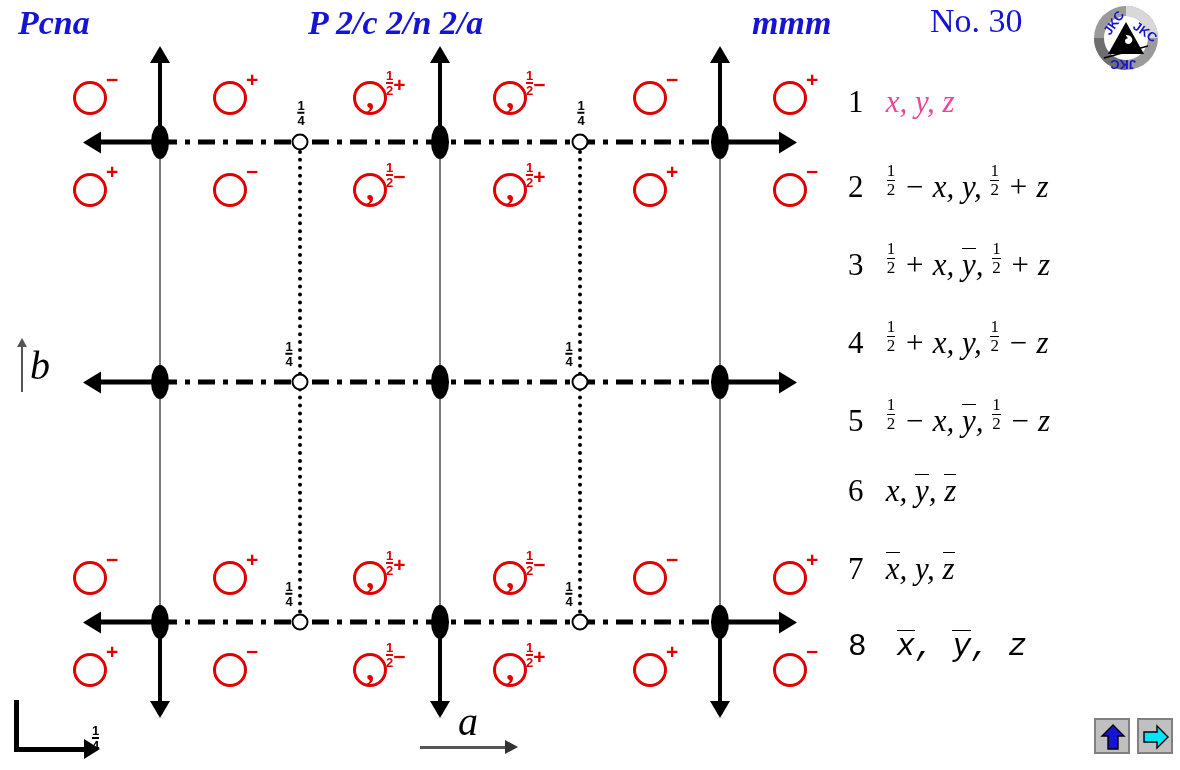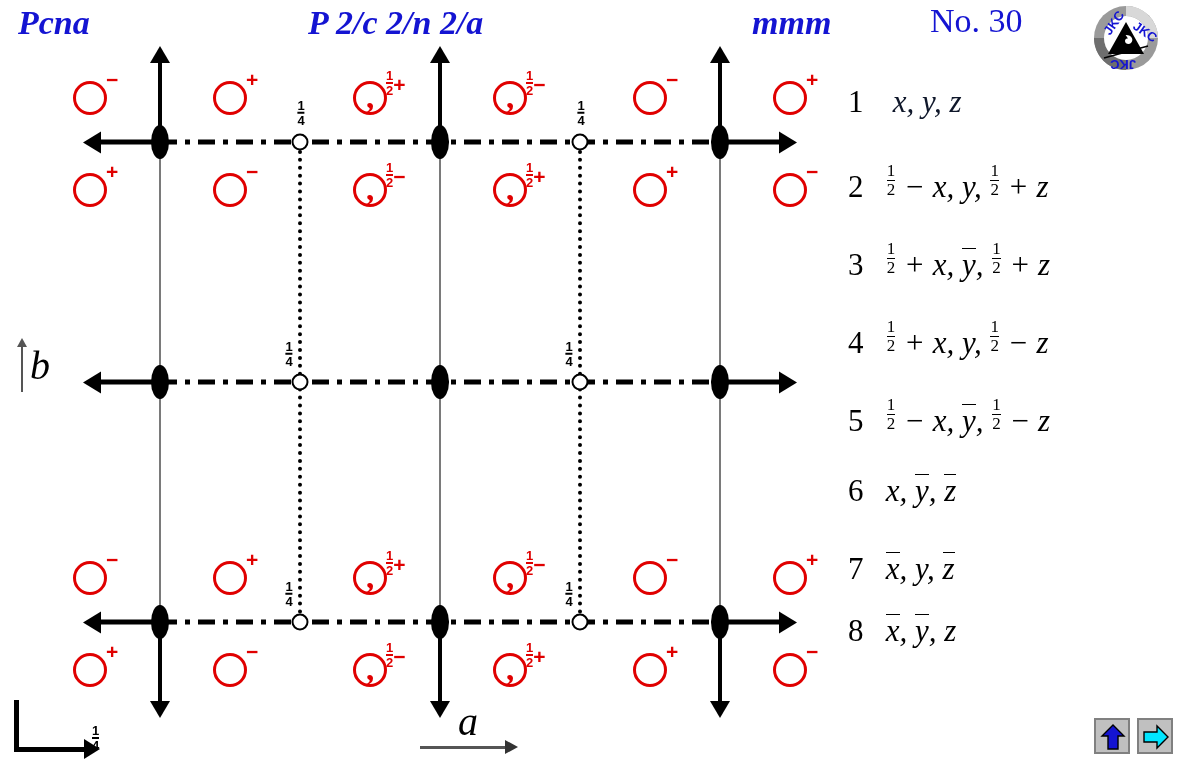--- a/index.html
+++ b/index.html
@@ -90,21 +90,21 @@
   #origin-marker .h{position:absolute;left:0;top:47px;width:72px;height:5px;background:#000;}
   #origin-marker .h::after{content:"";position:absolute;right:-14px;top:-8px;width:0;height:0;
      border-top:10px solid transparent;border-bottom:10px solid transparent;border-left:16px solid #000;}
   #origin-marker .q{position:absolute;left:78px;top:24px;}
 
   
   #symops{position:absolute;left:848px;top:86px;width:330px;}
   .op{position:absolute;left:0;white-space:nowrap;font-size:31px;line-height:1;}
   .op .num{display:inline-block;width:30px;font-style:normal;}
   .op .coords{font-style:italic;}
-  .op.first .coords{color:#0f172a;margin-left:7px;}
+  .op.first .coords{color:#ec4899;}
   .frac{display:inline-block;text-align:center;font-size:17px;line-height:1.05;
         vertical-align:0.12em;font-style:normal;margin:0 1px;}
   .frac i{display:block;font-style:normal;}
   .frac .bar{display:block;border-top:1.6px solid #000;}
   .ovl{display:inline-block;border-top:1.6px solid #000;padding-top:1px;line-height:.95;}
 
   
   #nav{position:absolute;left:1094px;top:718px;display:flex;gap:7px;}
   .navbtn{width:36px;height:36px;background:#c0c0c0;border:2px solid #808080;
       box-sizing:border-box;position:relative;}
@@ -406,21 +406,21 @@
     <div class="op" style="top:388px;">
       <span class="num">6</span>
       <span class="coords">x, <span class="ovl">y</span>, <span class="ovl">z</span></span>
     </div>
 
     <div class="op" style="top:466px;">
       <span class="num">7</span>
       <span class="coords"><span class="ovl">x</span>, y, <span class="ovl">z</span></span>
     </div>
 
-    <div class="op" style="top:528px;">
+    <div class="op" style="top:544px;font-family:Liberation Mono, monospace;">
       <span class="num">8</span>
       <span class="coords"><span class="ovl">x</span>, <span class="ovl">y</span>, z</span>
     </div>
   </div>
 
   <div id="nav">
     <div class="navbtn">
       <svg width="28" height="28" viewBox="0 0 28 28">
         <path d="M14,2 L25,13 L19,13 L19,26 L9,26 L9,13 L3,13 Z" fill="#1414d2" stroke="#000" stroke-width="1.4"></path>
       </svg>

